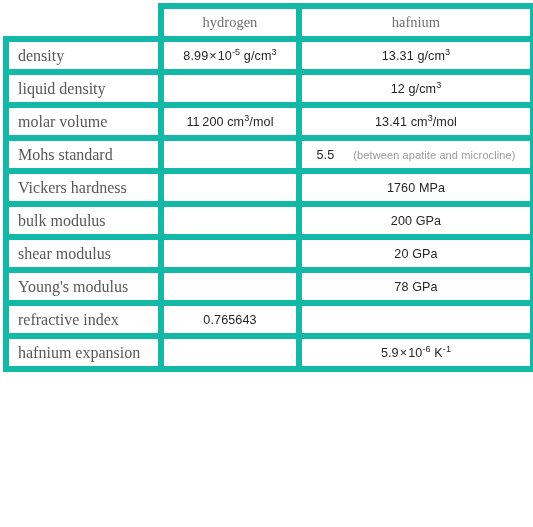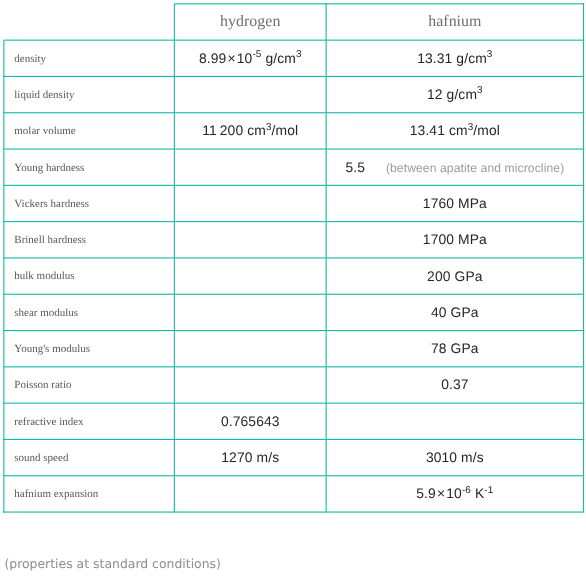--- a/index.html
+++ b/index.html
@@ -26,40 +26,40 @@
     width: 527px;
     border-collapse: collapse;
     table-layout: fixed;
   }
   table.props col.c-prop  { width: 155px; }
   table.props col.c-hyd   { width: 138px; }
   table.props col.c-haf   { width: 234px; }
 
   table.props th,
   table.props td {
-    border: 1px solid #14b8a6;
+    border: 6px solid #14b8a6;
     height: 33px;
     padding: 0 9px;
     box-sizing: border-box;
     vertical-align: middle;
     overflow: hidden;
     white-space: nowrap;
   }
   table.props thead th {
     font-weight: normal;
     font-family: "Liberation Serif", "DejaVu Serif", serif;
     font-size: 14.5px;
     color: #6f6f6f;
     text-align: center;
   }
   table.props thead th.corner { border-left-color: #ffffff; border-top-color: #ffffff; }
 
   td.prop-label {
     font-family: "Liberation Serif", "DejaVu Serif", serif;
-    font-size: 10px;
+    font-size: 16px;
     color: #585858;
     text-align: left;
   }
   td.val {
     font-family: Liberation Sans, sans-serif;
     font-size: 12.6px;
     color: #262626;
     text-align: center;
     letter-spacing: 0.1px;
   }
@@ -114,67 +114,51 @@
           <td class="prop-label">liquid density</td>
           <td class="val empty"></td>
           <td class="val"><span class="num">12 g/cm<sup>3</sup></span></td>
         </tr>
         <tr>
           <td class="prop-label">molar volume</td>
           <td class="val"><span class="num">11 200 cm<sup>3</sup>/mol</span></td>
           <td class="val"><span class="num">13.41 cm<sup>3</sup>/mol</span></td>
         </tr>
         <tr>
-          <td class="prop-label">Young hardness</td>
+          <td class="prop-label">Mohs standard</td>
           <td class="val empty"></td>
           <td class="val"><span class="num">5.5</span><span class="note">(between apatite and microcline)</span></td>
         </tr>
         <tr>
           <td class="prop-label">Vickers hardness</td>
           <td class="val empty"></td>
           <td class="val"><span class="num">1760 MPa</span></td>
         </tr>
         <tr>
-          <td class="prop-label">Brinell hardness</td>
-          <td class="val empty"></td>
-          <td class="val"><span class="num">1700 MPa</span></td>
-        </tr>
-        <tr>
           <td class="prop-label">bulk modulus</td>
           <td class="val empty"></td>
           <td class="val"><span class="num">200 GPa</span></td>
         </tr>
         <tr>
           <td class="prop-label">shear modulus</td>
           <td class="val empty"></td>
-          <td class="val"><span class="num">40 GPa</span></td>
+          <td class="val"><span class="num">20 GPa</span></td>
         </tr>
         <tr>
           <td class="prop-label">Young's modulus</td>
           <td class="val empty"></td>
           <td class="val"><span class="num">78 GPa</span></td>
         </tr>
         <tr>
-          <td class="prop-label">Poisson ratio</td>
-          <td class="val empty"></td>
-          <td class="val"><span class="num">0.37</span></td>
-        </tr>
-        <tr>
           <td class="prop-label">refractive index</td>
           <td class="val"><span class="num">0.765643</span></td>
           <td class="val empty"></td>
-        </tr>
-        <tr>
-          <td class="prop-label">sound speed</td>
-          <td class="val"><span class="num">1270 m/s</span></td>
-          <td class="val"><span class="num">3010 m/s</span></td>
         </tr>
         <tr>
           <td class="prop-label">hafnium expansion</td>
           <td class="val empty"></td>
           <td class="val"><span class="num">5.9<span class="times">×</span>10<sup>-6</sup> K<sup>-1</sup></span></td>
         </tr>
       </tbody>
   </table>
 
-  <div class="footnote">(properties at standard conditions)</div>
 
 </div>
 
 </body></html>

